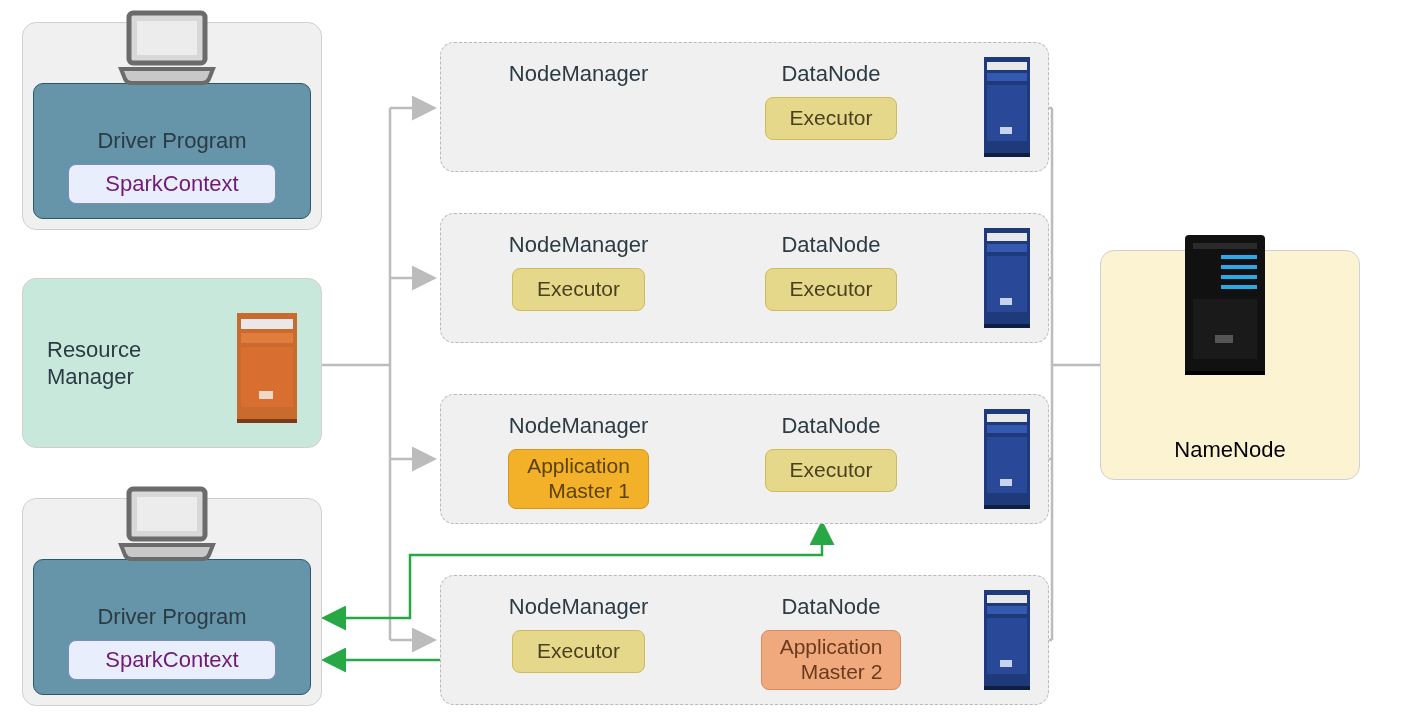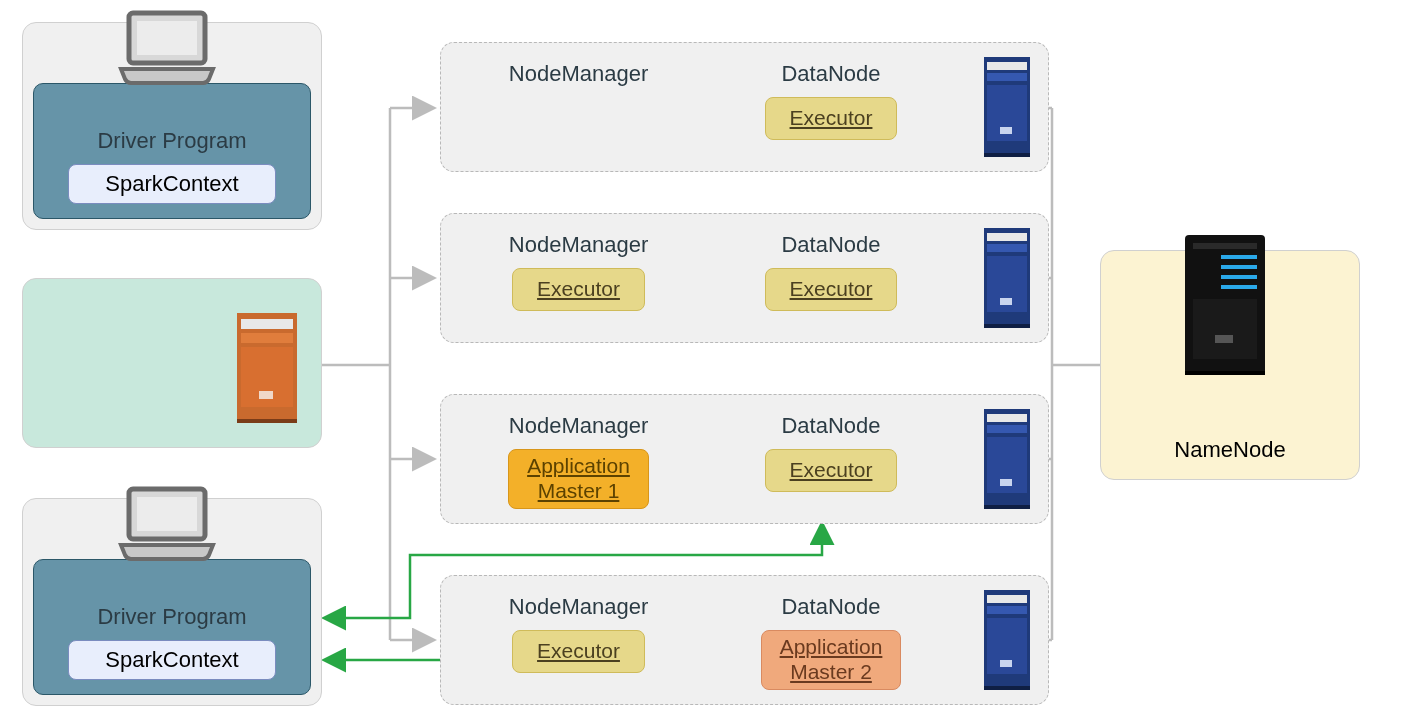--- a/index.html
+++ b/index.html
@@ -37,21 +37,21 @@
     justify-content: flex-start;
     padding-top: 44px;
   }
   .driver-label { font-size: 22px; color: #2b3b44; margin-bottom: 10px; }
   .spark-context {
     background: #e8eefc;
     border: 1.5px solid #7a8cbf;
     border-radius: 8px;
     padding: 6px 36px;
     font-size: 22px;
-    color: #000000;
+    color: #701a75;
   }
   .laptop {
     position: absolute;
     left: 50%;
     transform: translateX(-50%);
     top: -14px;
   }
   
   .rm-panel {
     background: #c8e8dc;
@@ -80,23 +80,22 @@
     flex-direction: column;
     align-items: center;
   }
   .nm-col { flex: 0 0 275px; }
   .dn-col { flex: 0 0 230px; }
   .col-title { font-size: 22px; color: #2b3b44; margin-bottom: 10px; }
   .pill {
     border-radius: 8px;
     padding: 8px 24px;
     font-size: 21px;
-    text-align: center;
+    text-align: right;
     line-height: 1.18;
-    text-decoration: underline;
   }
   .pill.exec { background: #e6d88a; border: 1px solid #cfbb5a; color: #4b4020; }
   .pill.am1  { background: #f3b029; border: 1px solid #d8961a; color: #5c4200; padding: 4px 18px; }
   .pill.am2  { background: #f0a97c; border: 1px solid #d98a60; color: #6a3a1f; padding: 4px 18px; }
   
   .nn-panel {
     background: #fcf3d2;
     width: 260px;
     height: 230px;
     display: flex;
@@ -188,20 +187,24 @@
   <div class="driver-inner">
     <div class="driver-label">Driver Program</div>
     <div class="spark-context">SparkContext</div>
   </div>
   <svg class="laptop" width="110" height="86">
       <use href="#laptop-ico"></use>
     </svg>
 </div>
 
 <div class="panel rm-panel" style="left:22px; top:278px;">
+  <div class="rm-label">
+    <span>Resource</span><br>
+    <span>Manager</span>
+  </div>
   <svg width="66" height="120" style="position:absolute; right:18px; top:34px;">
       <use href="#server-orange"></use>
     </svg>
 </div>
 
 <div class="panel driver-outer" style="left:22px; top:498px;">
   <div class="driver-inner">
     <div class="driver-label">Driver Program</div>
     <div class="spark-context">SparkContext</div>
   </div>

